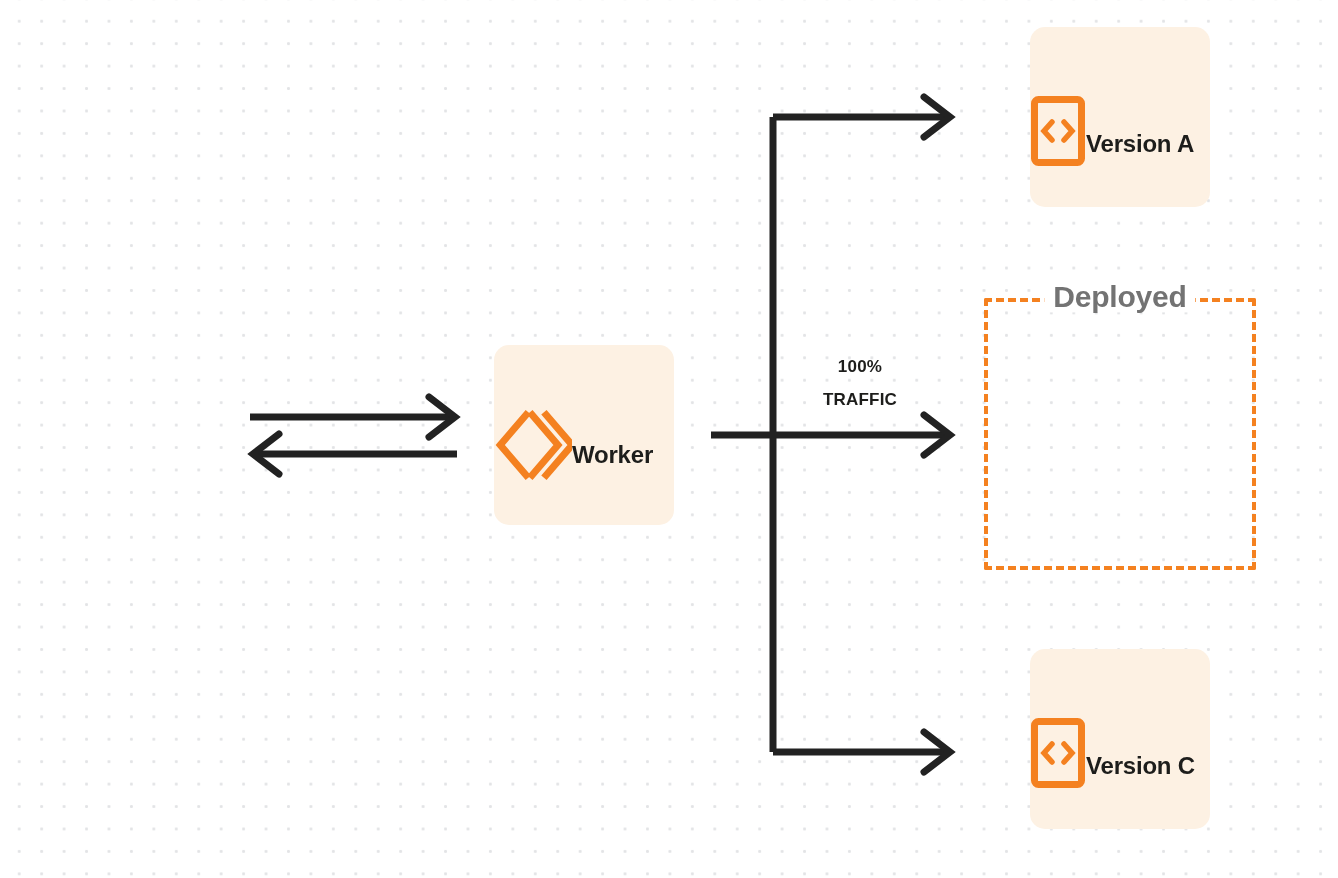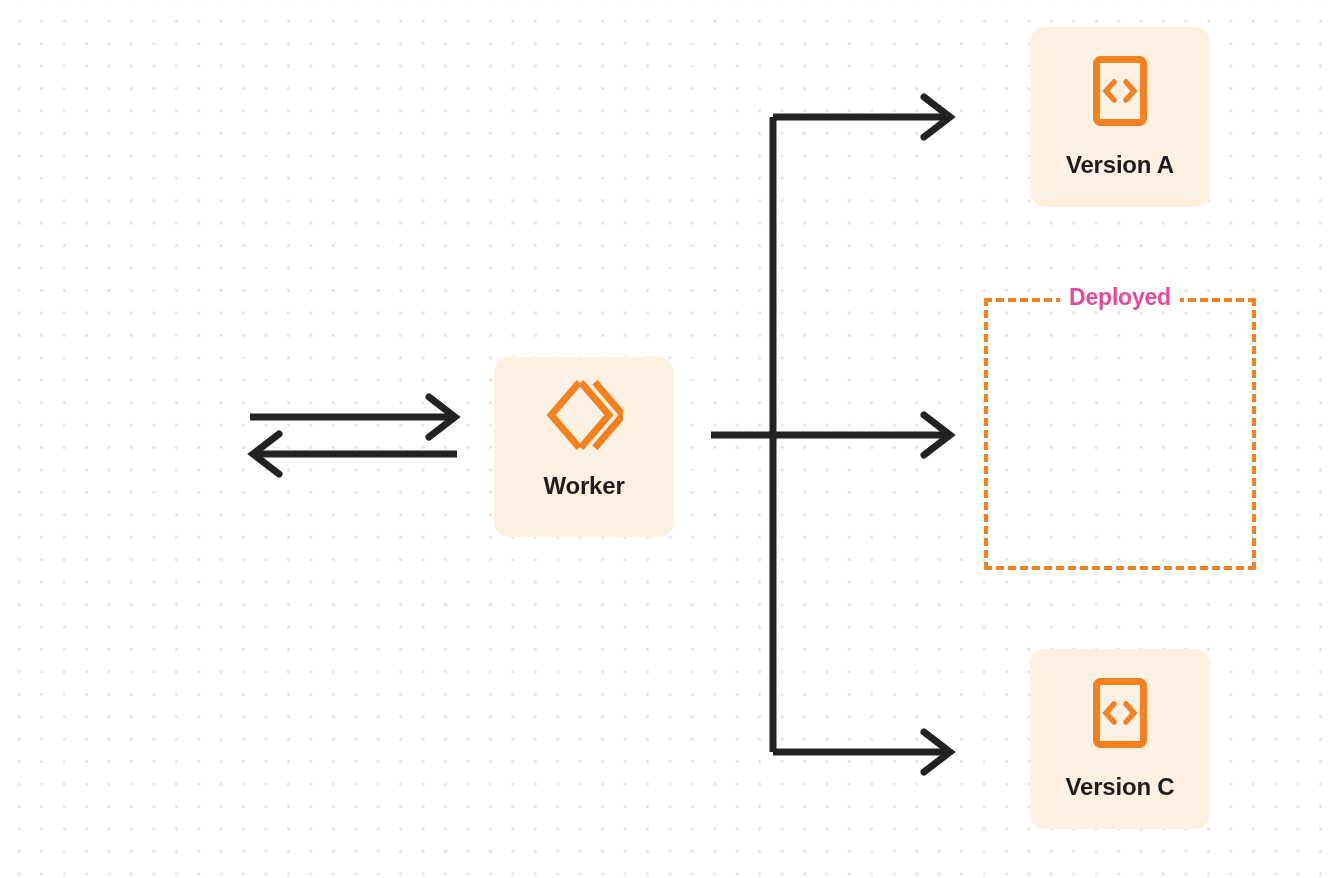--- a/index.html
+++ b/index.html
@@ -23,21 +23,20 @@
     background-image: radial-gradient(circle, #e3e4e6 1.35px, rgba(255,255,255,0) 1.45px);
     background-size: 22.45px 22.45px;
     background-position: 8px 10px;
   }
 
   
   .node {
     position: absolute;
     box-sizing: border-box;
     display: flex;
-    flex-direction: column;
     align-items: center;
     justify-content: center;
     border-radius: 15px;
   }
 
   .node-label {
     font-size: 24px;
     font-weight: bold;
     color: #1d1d1b;
     letter-spacing: -0.2px;
@@ -56,21 +55,20 @@
 
   
   #worker-node {
     left: 494px;
     top: 345px;
     width: 180px;
     height: 180px;
     background-color: #fdf1e3;
     justify-content: flex-start;
     padding-top: 19px;
-    margin-top: 12px;
   }
   #worker-node .node-icon {
     width: 78px;
     height: 78px;
     display: block;
   }
   #worker-node .node-label {
     margin-top: 20px;
   }
 
@@ -106,23 +104,23 @@
     border: 4px dashed #f48120;
     border-radius: 2px;
   }
   #deployed-group-label {
     position: absolute;
     left: 50%;
     top: -4px;
     transform: translate(-50%, -52%);
     background-color: #ffffff;
     padding: 0 9px;
-    font-size: 23px;
+    font-size: 30px;
     font-weight: bold;
-    color: #ec4899;
+    color: #737373;
     letter-spacing: -0.2px;
     white-space: nowrap;
     line-height: 1;
   }
 
   
   #connectors {
     position: absolute;
     left: 0;
     top: 0;
@@ -175,20 +173,24 @@
       <line x1="773" y1="117" x2="946" y2="117" stroke="#222222" stroke-width="7" stroke-linecap="butt"></line>
 
       <line x1="773" y1="752" x2="946" y2="752" stroke="#222222" stroke-width="7" stroke-linecap="butt"></line>
 
       <polyline points="924,97 950,117 924,137" fill="none" stroke="#222222" stroke-width="7" stroke-linecap="round" stroke-linejoin="miter"></polyline>
       <polyline points="924,415 950,435 924,455" fill="none" stroke="#222222" stroke-width="7" stroke-linecap="round" stroke-linejoin="miter"></polyline>
       <polyline points="924,732 950,752 924,772" fill="none" stroke="#222222" stroke-width="7" stroke-linecap="round" stroke-linejoin="miter"></polyline>
     </g>
   </svg>
 
+  <div id="traffic-label">
+    <span class="traffic-line">100%</span>
+    <span class="traffic-line">TRAFFIC</span>
+  </div>
 
 
   <div class="node" id="worker-node">
     <span class="node-icon">
       <svg viewBox="0 0 100 100" width="78" height="78" xmlns="http://www.w3.org/2000/svg">
 
         <polyline points="44,8 8,50 44,92" fill="none" stroke="#f48120" stroke-width="9" stroke-linecap="butt" stroke-linejoin="miter"></polyline>
 
         <polyline points="46,8 82,50 46,92" fill="none" stroke="#f48120" stroke-width="9" stroke-linecap="butt" stroke-linejoin="miter"></polyline>
 

